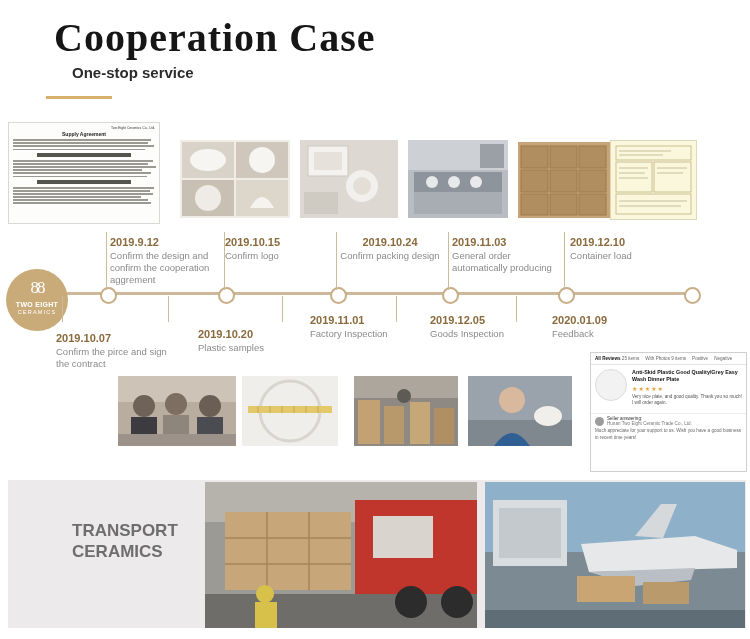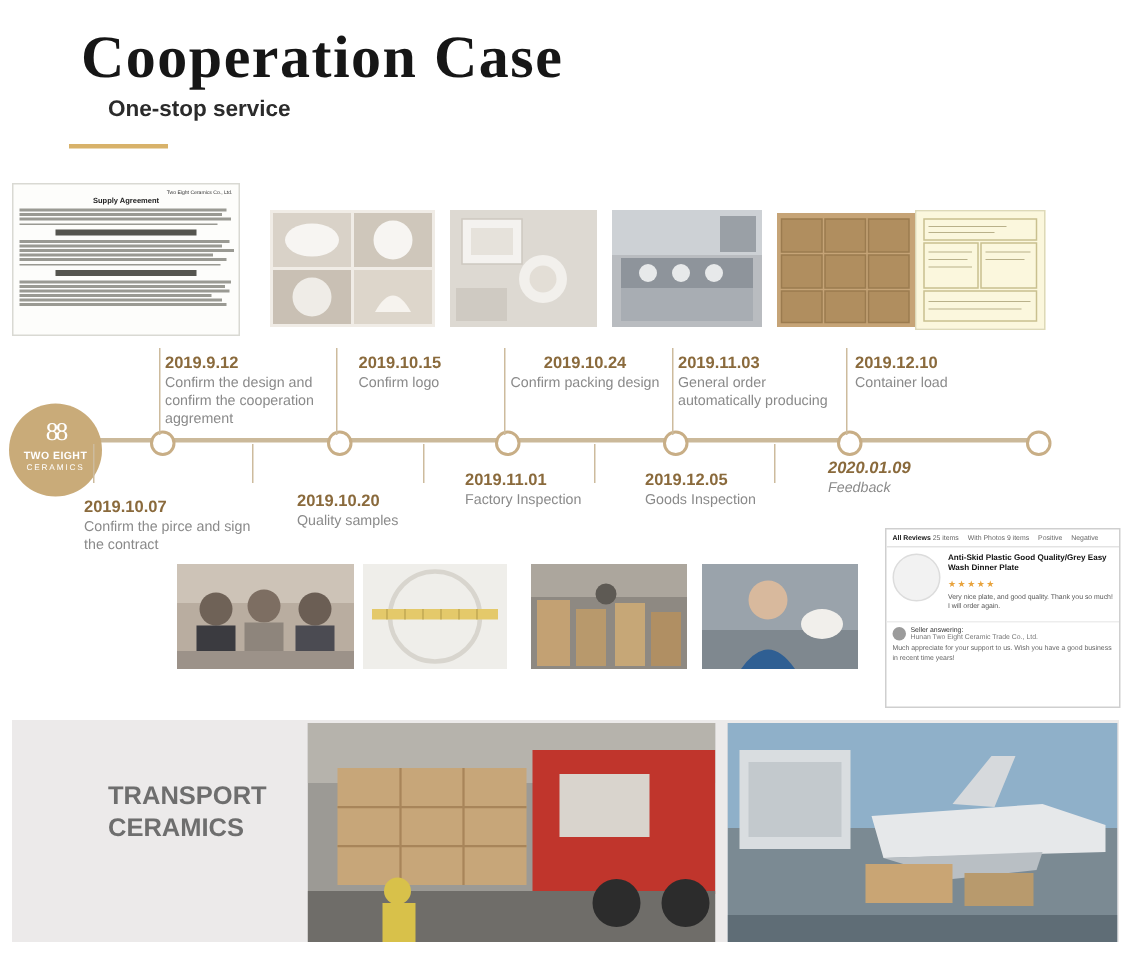--- a/index.html
+++ b/index.html
@@ -239,21 +239,21 @@
   <div class="stem" style="left:62px;top:296px;height:26px;"></div>
   <div class="stem" style="left:168px;top:296px;height:26px;"></div>
   <div class="stem" style="left:282px;top:296px;height:26px;"></div>
   <div class="stem" style="left:396px;top:296px;height:26px;"></div>
   <div class="stem" style="left:516px;top:296px;height:26px;"></div>
 
   <div class="lbl" style="left:110px;top:236px;width:108px;">
     <div class="date">2019.9.12</div>
     <div class="txt">Confirm the design and confirm the cooperation aggrement</div>
   </div>
-  <div class="lbl" style="left:239px;top:236px;width:100px;">
+  <div class="lbl" style="left:225px;top:236px;width:100px;">
     <div class="date">2019.10.15</div>
     <div class="txt">Confirm logo</div>
   </div>
   <div class="lbl" style="left:340px;top:236px;width:100px;text-align:center;">
     <div class="date">2019.10.24</div>
     <div class="txt">Confirm packing design</div>
   </div>
   <div class="lbl" style="left:452px;top:236px;width:100px;">
     <div class="date">2019.11.03</div>
     <div class="txt">General order automatically producing</div>
@@ -262,31 +262,31 @@
     <div class="date">2019.12.10</div>
     <div class="txt">Container load</div>
   </div>
 
   <div class="lbl" style="left:56px;top:332px;width:112px;">
     <div class="date">2019.10.07</div>
     <div class="txt">Confirm the pirce and sign the contract</div>
   </div>
   <div class="lbl" style="left:198px;top:328px;width:110px;">
     <div class="date">2019.10.20</div>
-    <div class="txt">Quality samples</div>
+    <div class="txt">Plastic samples</div>
   </div>
   <div class="lbl" style="left:310px;top:314px;width:110px;">
     <div class="date">2019.11.01</div>
     <div class="txt">Factory Inspection</div>
   </div>
   <div class="lbl" style="left:430px;top:314px;width:110px;">
     <div class="date">2019.12.05</div>
     <div class="txt">Goods Inspection</div>
   </div>
-  <div class="lbl" style="left:552px;top:306px;width:110px;font-style:italic;">
+  <div class="lbl" style="left:552px;top:314px;width:110px;">
     <div class="date">2020.01.09</div>
     <div class="txt">Feedback</div>
   </div>
 
   <div class="photo" style="left:118px;top:376px;width:118px;height:70px;">
     <svg viewBox="0 0 118 70" preserveAspectRatio="none">
       <rect width="118" height="70" fill="#b9ada0"></rect>
       <rect x="0" y="0" width="118" height="26" fill="#cdc3b7"></rect>
       <circle cx="26" cy="30" r="11" fill="#6f6257"></circle>
         <rect x="13" y="41" width="26" height="29" fill="#3b3b40"></rect>

